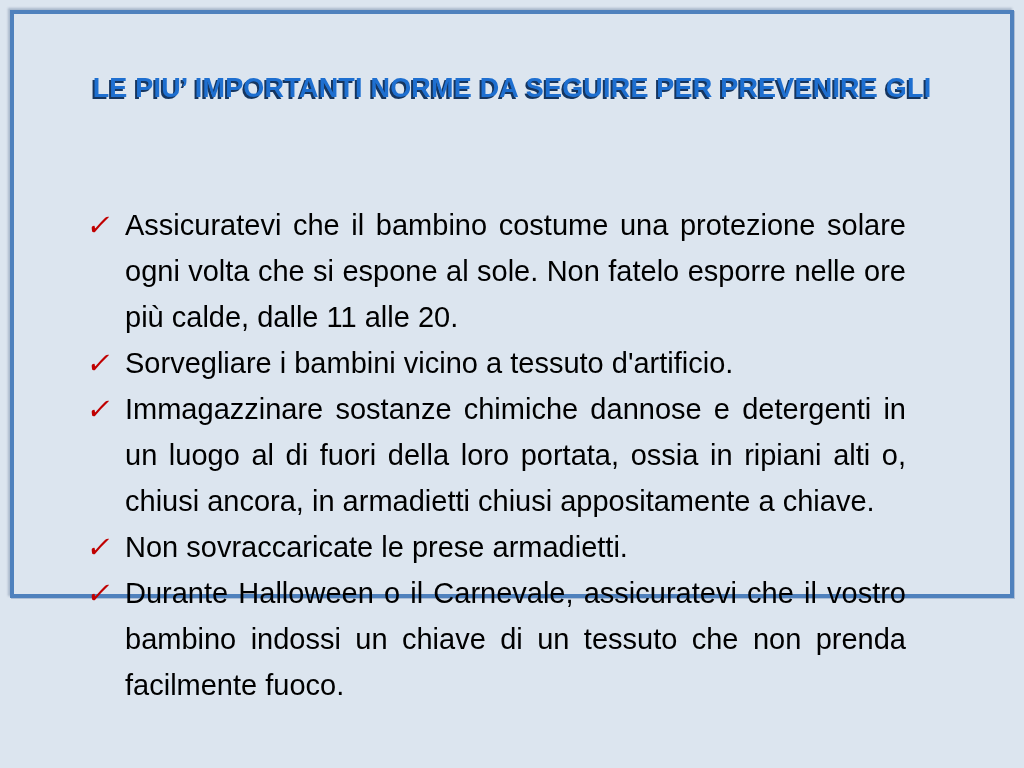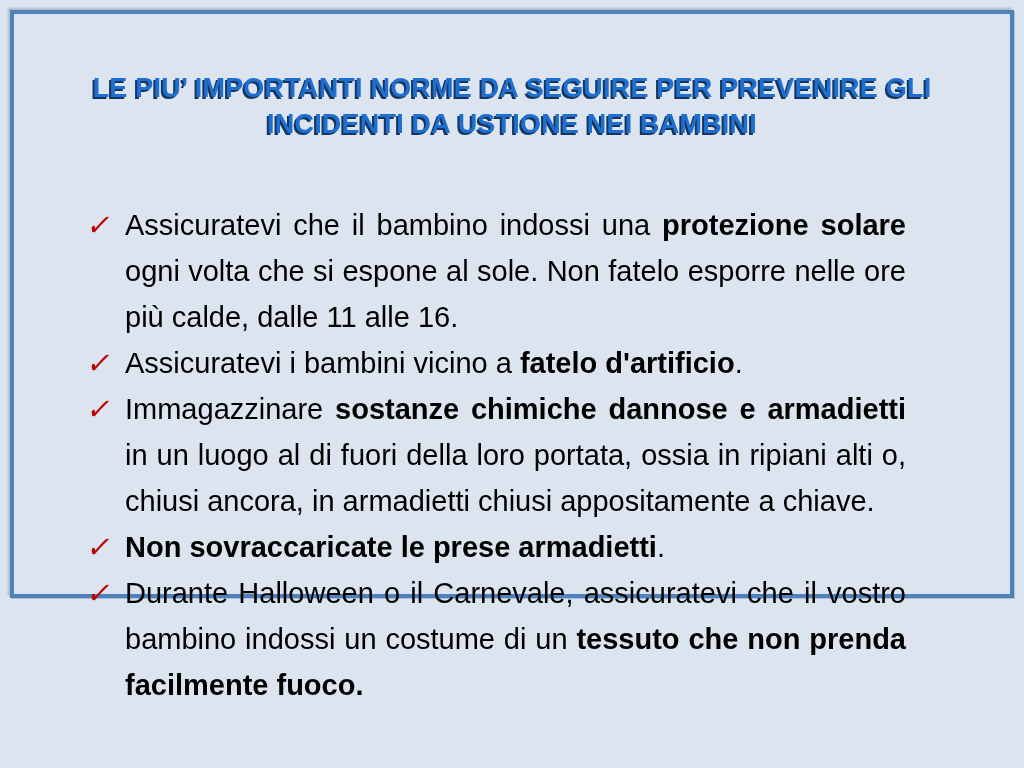--- a/index.html
+++ b/index.html
@@ -51,43 +51,42 @@
   }
   ul.bullets li {
     position: relative;
     padding-left: 37px;
     font-size: 29px;
     line-height: 46px;
     color: #000000;
     text-align: justify;
   }
   ul.bullets li b {
-    font-weight: bold;
+    font-weight: normal;
   }
   .check {
     position: absolute;
     left: 0;
     top: 0;
     color: #c00000;
     font-size: 29px;
     transform: skewX(-12deg);
     font-weight: normal;
   }
 </style>
 </head>
 <body>
 
 <div class="slide">
   <div class="frame"></div>
 
   <div class="title">
     <div>LE PIU’ IMPORTANTI NORME DA SEGUIRE PER PREVENIRE GLI</div>
-    <div>INCIDENTI DA USTIONE NEI BAMBINI</div>
   </div>
 
   <ul class="bullets">
-      <li><span class="check">✓</span><span>Assicuratevi che il bambino indossi una </span><b>protezione solare</b><span> ogni volta che si espone al sole. Non fatelo esporre nelle ore più calde, dalle 11 alle 16.</span></li>
-      <li><span class="check">✓</span><span>Assicuratevi i bambini vicino a </span><b>fatelo d'artificio</b><span>.</span></li>
-      <li><span class="check">✓</span><span>Immagazzinare </span><b>sostanze chimiche dannose e armadietti</b><span> in un luogo al di fuori della loro portata, ossia in ripiani alti o, chiusi ancora, in armadietti chiusi appositamente a chiave.</span></li>
+      <li><span class="check">✓</span><span>Assicuratevi che il bambino costume una </span><b>protezione solare</b><span> ogni volta che si espone al sole. Non fatelo esporre nelle ore più calde, dalle 11 alle 20.</span></li>
+      <li><span class="check">✓</span><span>Sorvegliare i bambini vicino a </span><b>tessuto d'artificio</b><span>.</span></li>
+      <li><span class="check">✓</span><span>Immagazzinare </span><b>sostanze chimiche dannose e detergenti</b><span> in un luogo al di fuori della loro portata, ossia in ripiani alti o, chiusi ancora, in armadietti chiusi appositamente a chiave.</span></li>
       <li><span class="check">✓</span><b>Non sovraccaricate le prese armadietti</b><span>.</span></li>
-      <li><span class="check">✓</span><span>Durante Halloween o il Carnevale, assicuratevi che il vostro bambino indossi un costume di un </span><b>tessuto che non prenda facilmente fuoco.</b></li>
+      <li><span class="check">✓</span><span>Durante Halloween o il Carnevale, assicuratevi che il vostro bambino indossi un chiave di un </span><b>tessuto che non prenda facilmente fuoco.</b></li>
     </ul>
 </div>
 
 </body></html>

